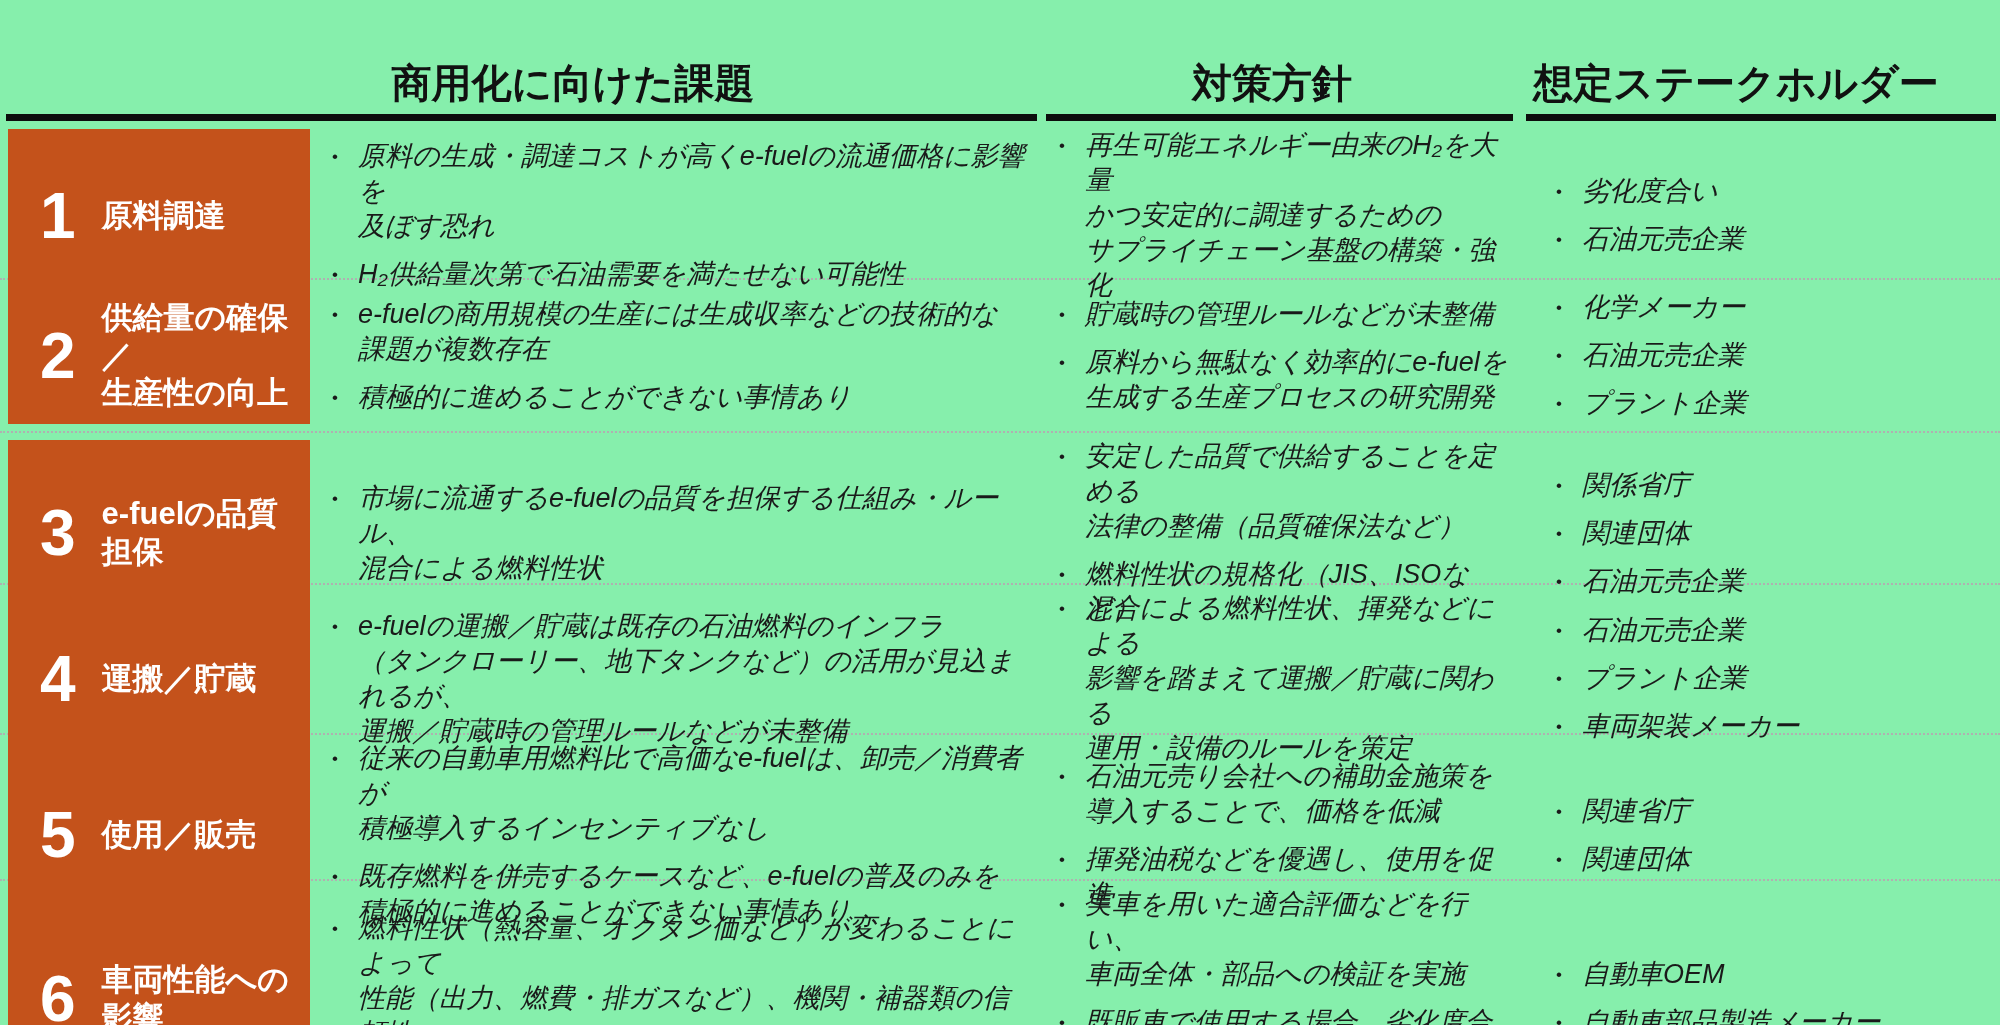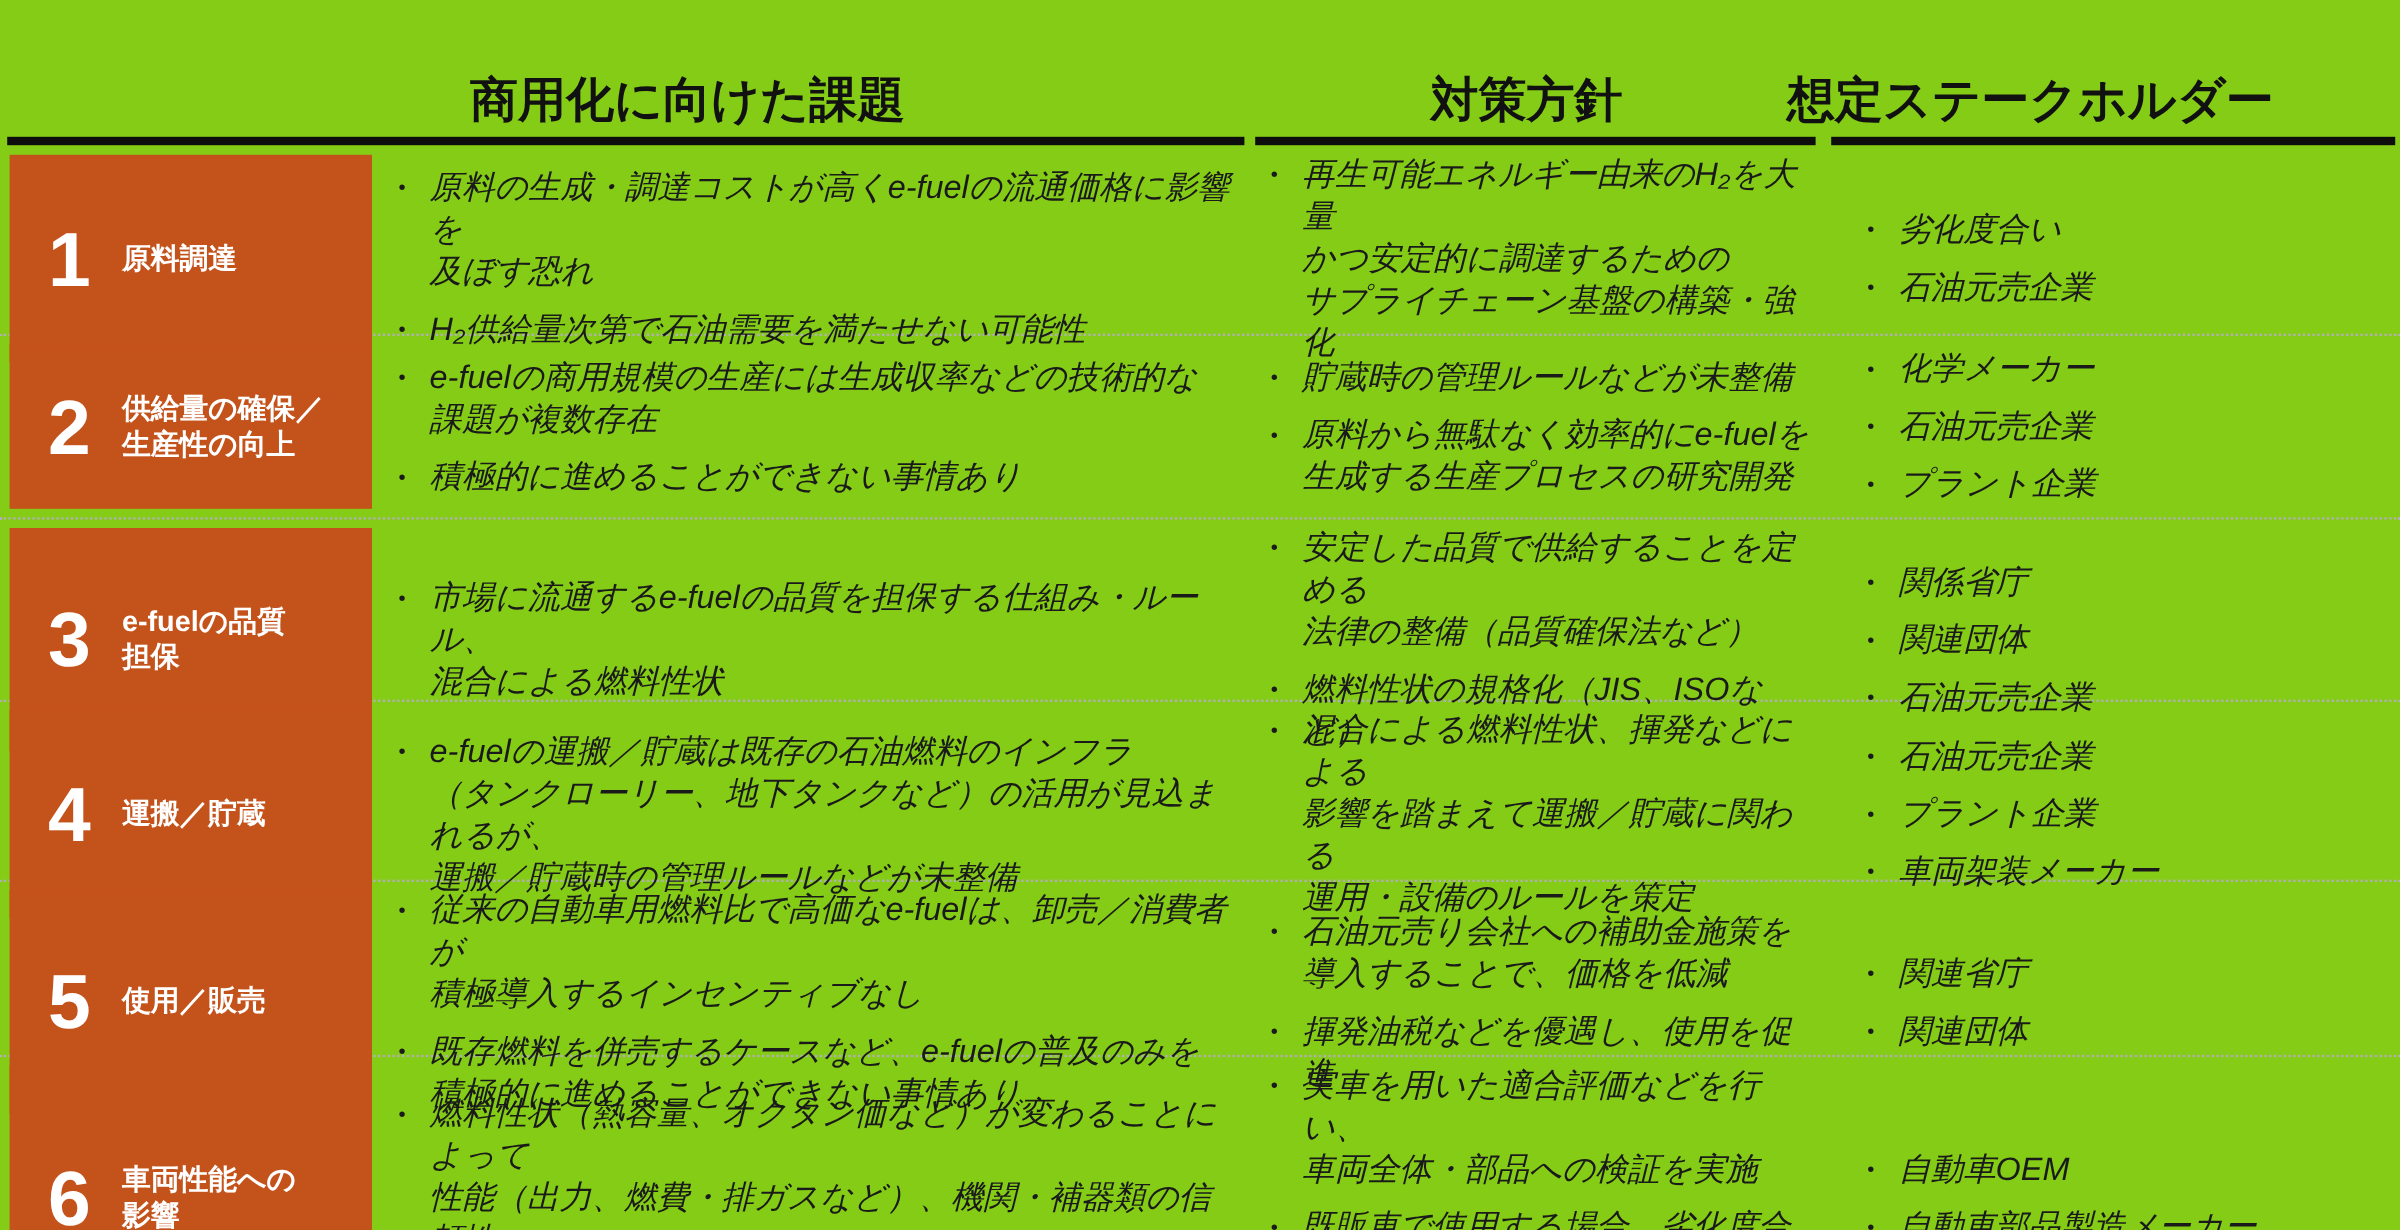--- a/index.html
+++ b/index.html
@@ -1,40 +1,40 @@
 <!DOCTYPE html>
 <html><head>
 <meta charset="utf-8">
 <style>
   html,body{margin:0;padding:0;background:#ffffff;}
   body{font-family:"Liberation Sans","DejaVu Sans",sans-serif;color:#1a1a1a;}
-  .sheet{position:relative;width:2000px;height:1025px;background:#84cc16;overflow:hidden;}
+  .sheet{position:relative;width:2000px;height:1025px;background:#86efac;overflow:hidden;}
 
   
   .col-head{position:absolute;top:56px;transform:translateX(-50%);
     font-size:40px;font-weight:bold;color:#111;white-space:nowrap;}
   .head-challenge{left:573px;}
   .head-policy{left:1272px;}
-  .head-stakeholder{left:1692px;}
+  .head-stakeholder{left:1736px;}
   .head-line{position:absolute;top:114px;height:7px;background:#0d0d0d;}
   .line-1{left:6px;width:1031px;}
   .line-2{left:1046px;width:467px;}
   .line-3{left:1526px;width:470px;}
 
   
   .rows{position:absolute;top:122px;left:0;width:2000px;}
   .row{display:grid;grid-template-columns:310px 727px 489px 474px;box-sizing:border-box;}
   .row + .row{border-top:2px dotted #b0b0b0;}
   .r1{height:156px;}.r2{height:153px;}.r3{height:152px;}
   .r4{height:150px;}.r5{height:146px;}.r6{height:146px;}
 
   .label-box{margin:7px 0 7px 8px;background:#C4521B;color:#ffffff;
     display:flex;align-items:center;gap:26px;padding-left:32px;box-sizing:border-box;}
   .row-number{font-size:64px;font-weight:bold;line-height:1;flex:none;}
-  .row-label{font-size:24px;font-weight:bold;line-height:1.22;white-space:pre-line;}
+  .row-label{font-size:31px;font-weight:bold;line-height:1.22;white-space:pre-line;}
 
   .cell{display:flex;flex-direction:column;justify-content:center;gap:13px;
     box-sizing:border-box;padding-top:6px;padding-bottom:6px;}
   .cell-challenge{padding-left:22px;padding-right:10px;}
   .cell-policy{padding-left:22px;padding-right:8px;}
   .cell-stake{padding-left:30px;padding-right:6px;}
 
   .bullet{display:flex;align-items:flex-start;}
   .dot{flex:none;width:26px;text-align:left;font-size:17px;line-height:35px;color:#1a1a1a;}
   .btext{font-size:27px;line-height:35px;white-space:pre-line;font-style:italic;}

